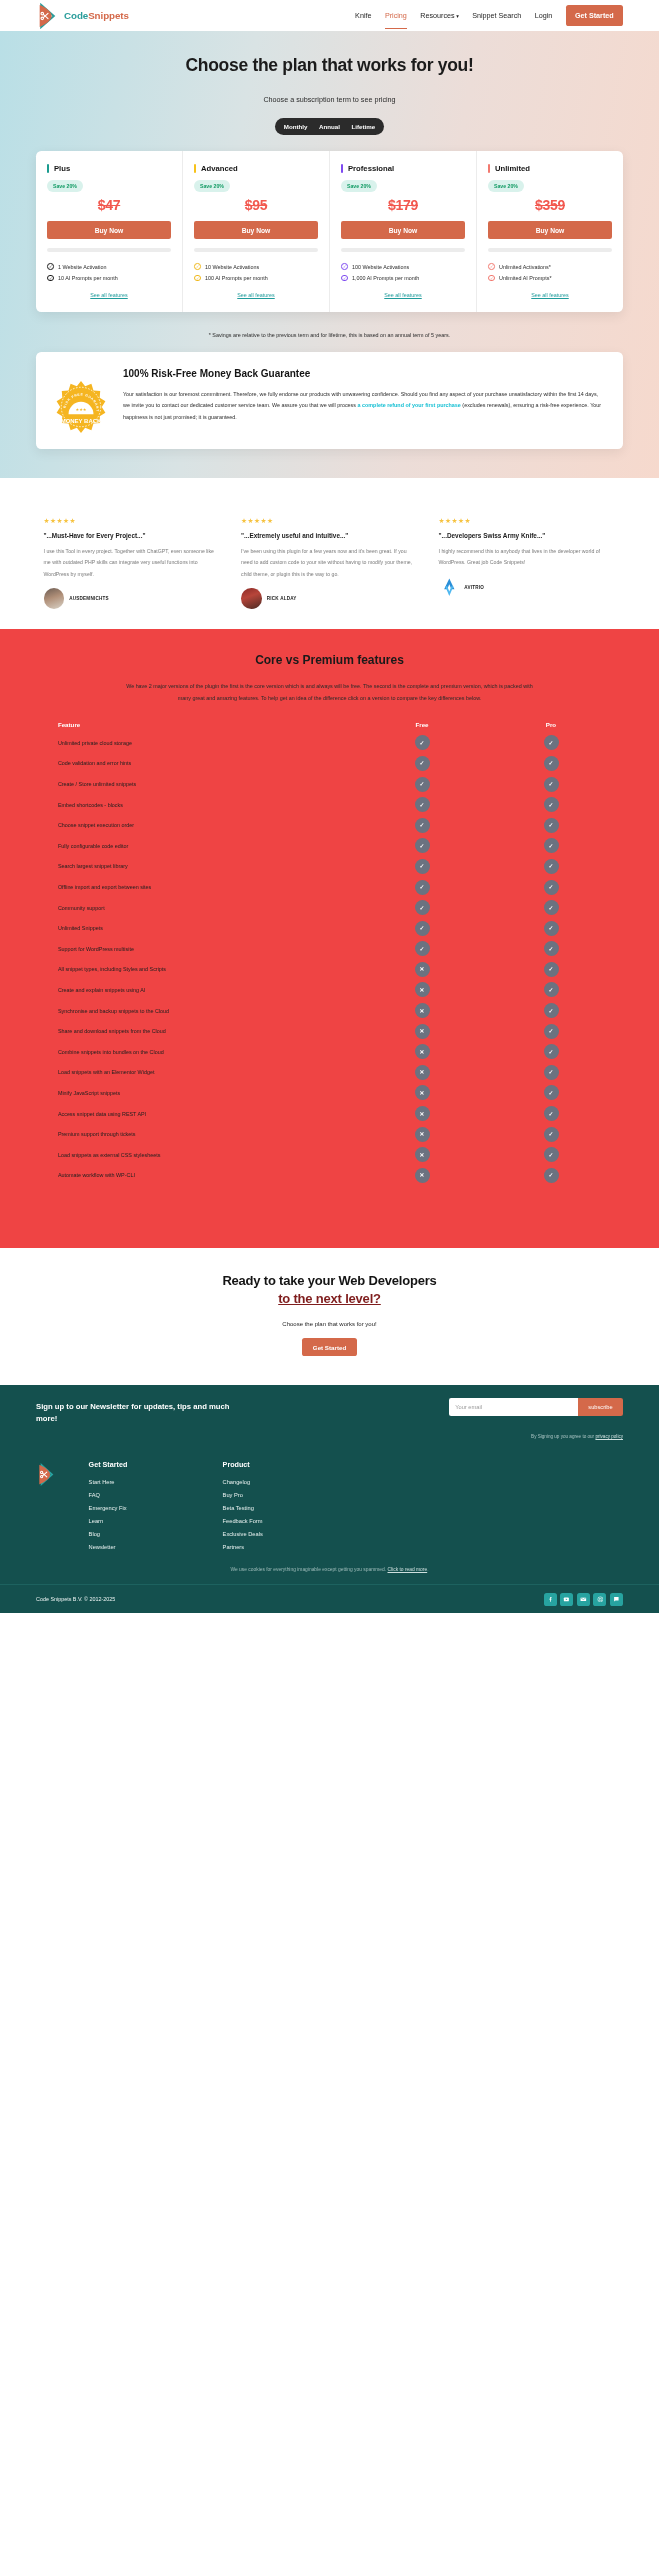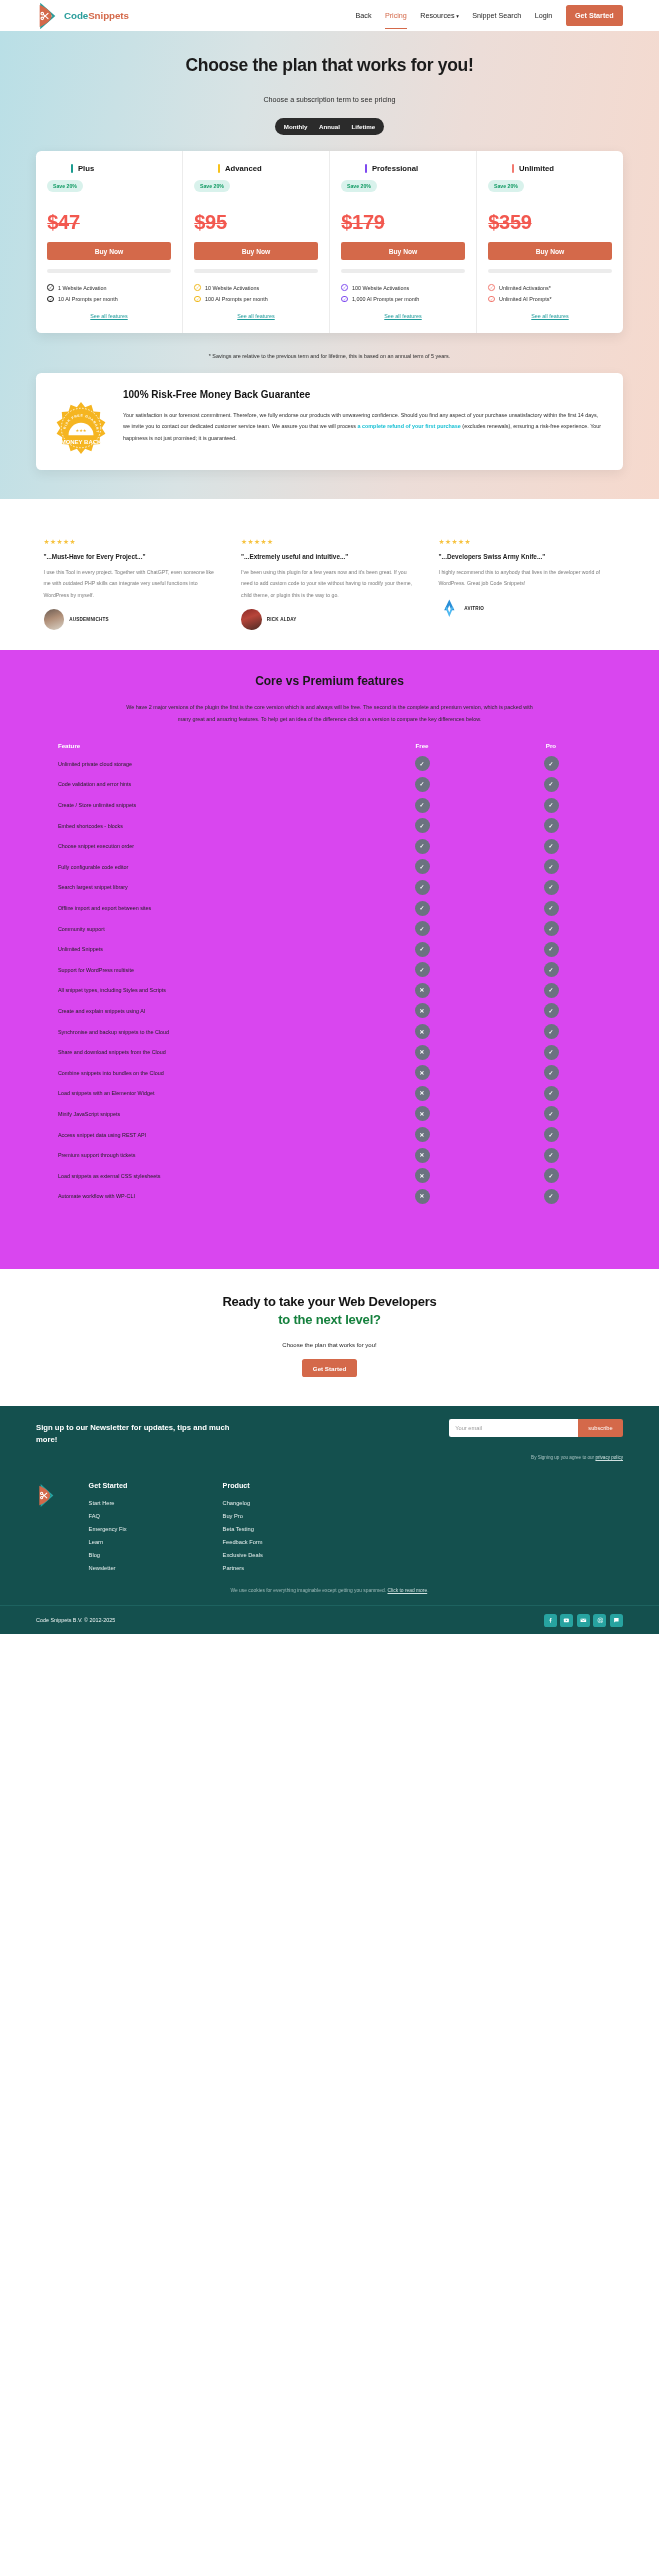--- a/index.html
+++ b/index.html
@@ -110,41 +110,42 @@
     overflow: hidden;
   }
   .card {
     flex: 1;
     padding: 12.4px 11.3px 14.4px;
     border-right: 0.5px solid #ececec;
     display: flex;
     flex-direction: column;
   }
   .card:last-child { border-right: none; }
-  .card-title-row { display: flex; align-items: center; gap: 4.6px; margin-left: 24px; }
+  .card-title-row { display: flex; align-items: center; gap: 4.6px; }
   .card-bar { width: 2.1px; height: 8.8px; border-radius: 1px; }
   .card-title { font-size: 7.7px; font-weight: 700; color: #151515; }
   .save-pill {
     margin-top: 7.2px;
     align-self: flex-start;
     background: #d9f2ec;
     color: #109a63;
     font-size: 5.2px;
     font-weight: 700;
     padding: 3.1px 5.7px;
     border-radius: 6.7px;
   }
   .price {
-    margin-top: 19px;
-    font-size: 20px;
+    margin-top: 5px;
+    font-size: 14px;
     font-weight: 800;
     color: #f2584f;
     text-decoration: line-through;
     text-decoration-thickness: 1px;
     letter-spacing: -0.3px;
+    text-align: center;
   }
   .buy-btn {
     margin-top: 8.2px;
     background: #d4694a;
     color: #fff;
     border: none;
     border-radius: 2.1px;
     font-size: 6.7px;
     font-weight: 700;
     padding: 5.2px 0;
@@ -224,21 +225,21 @@
   .t-author { margin-top: 8.2px; display: flex; align-items: center; gap: 5.2px; }
   .t-avatar {
     width: 20.6px; height: 20.6px; border-radius: 50%;
     flex: none; overflow: hidden;
   }
   .av1 { background: linear-gradient(160deg,#6a5b52 0%,#b08f78 45%,#d9d3c8 100%); }
   .av2 { background: linear-gradient(160deg,#8a2a26 0%,#b7453a 40%,#4a2b24 100%); }
   .t-name { font-size: 4.6px; font-weight: 700; letter-spacing: 0.2px; color: #1b1b1b; }
 
   
-  .compare { background: #d946ef; padding: 24px 0 0; }
+  .compare { background: #ef4444; padding: 24px 0 0; }
   .c-head { text-align: center; font-size: 12px; font-weight: 800; color: #1a1a1a; }
   .c-sub {
     width: 412px; margin: 13.4px auto 0;
     text-align: center; font-size: 5.4px; line-height: 2.2; color: #2a2a2a;
   }
   .table { width: 572px; margin: 12.4px auto 0; }
   .trow {
     display: flex; align-items: center;
     height: 20.6px;
   }
@@ -250,21 +251,21 @@
     width: 15px; height: 15px; border-radius: 50%;
     background: #6b7280;
     display: flex; align-items: center; justify-content: center;
     color: #fff; font-size: 5.7px; font-weight: 700;
   }
   .table-tail { height: 62px; }
 
   
   .final { background: #fff; padding: 24px 0 29px; text-align: center; }
   .final h2 { font-size: 13px; font-weight: 800; letter-spacing: -0.2px; color: #141414; line-height: 1.45; }
-  .final h2 .accent { color: #15803d; }
+  .final h2 .accent { color: #7f1d1d; text-decoration: underline; }
   .final-sub { margin-top: 11.3px; font-size: 6px; color: #262626; }
   .final-btn {
     margin-top: 11.3px;
     background: #d4694a; color: #fff;
     border: none; border-radius: 2.6px;
     font-size: 6.2px; font-weight: 700;
     padding: 5.7px 11.3px; cursor: pointer;
   }
 
   
@@ -347,21 +348,21 @@
           <line x1="14" y1="22" x2="23" y2="30"></line>
           <line x1="14" y1="28" x2="23" y2="20"></line>
         </g>
       </svg>
     </div>
     <div class="logo-text">
       <span class="code">Code</span><span class="snip">Snippets</span>
     </div>
   </div>
   <div class="nav">
-    <a href="#">Back</a>
+    <a href="#">Knife</a>
     <a href="#" class="active">Pricing</a>
     <a href="#"><span>Resources</span><span class="caret">▾</span></a>
     <a href="#">Snippet Search</a>
     <a href="#">Login</a>
     <button class="btn-cta">Get Started</button>
   </div>
 </div>
 
 <div class="hero">
   <h1>Choose the plan that works for you!</h1>

